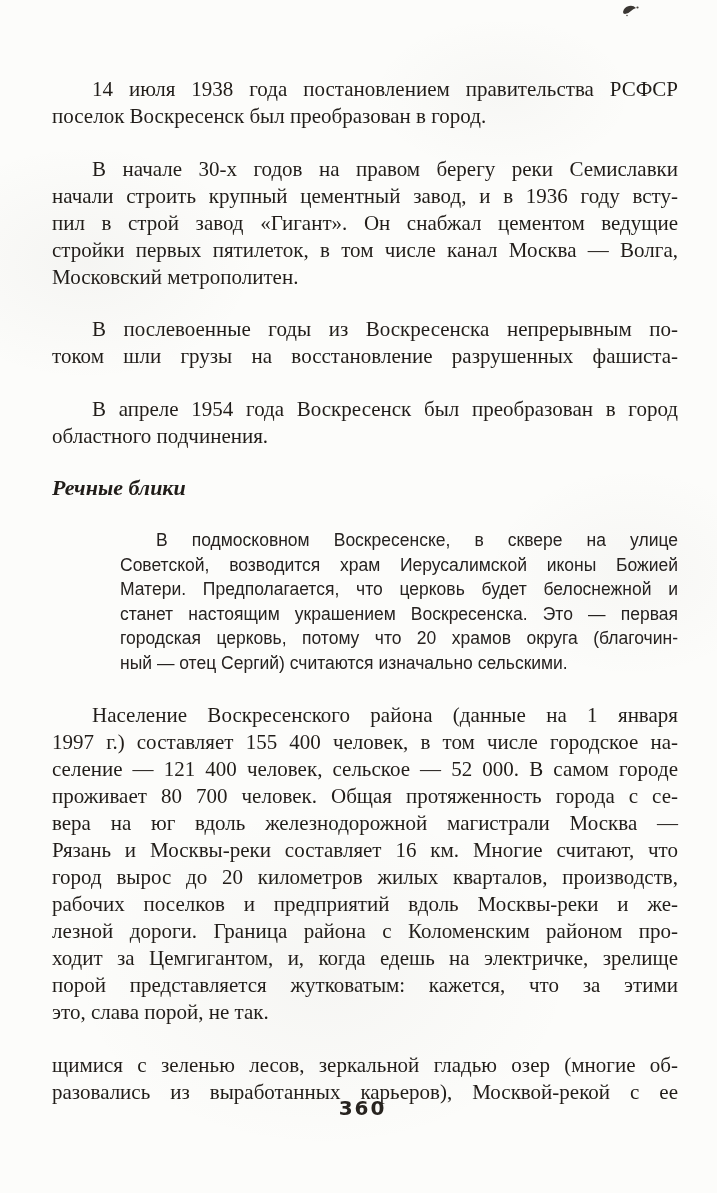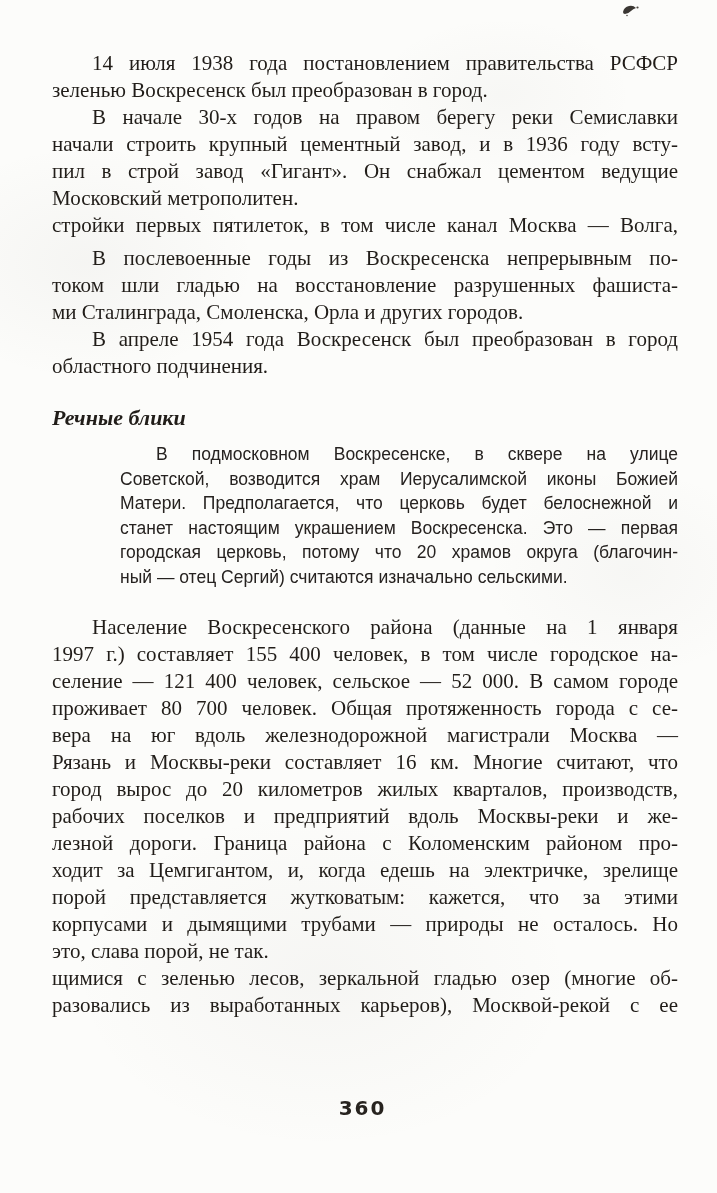--- a/index.html
+++ b/index.html
@@ -23,29 +23,30 @@
   .ink-speck {
     position: absolute; left: 620px; top: 3px;
     width: 22px; height: 15px;
   }
   .text-block {
     position: absolute; left: 52px; top: 50px; width: 626px;
   }
   .para {
     font-size: 21px;
     line-height: 27px;
+    margin-top: 26px;
   }
   .line {
     text-align: justify;
     text-align-last: justify;
   }
   .line.first { text-indent: 40px; }
   .line.last  { text-align-last: left; }
   .para[data-last-justified="true"] .line.last { text-align-last: justify; }
-  .mt18 { margin-top: 6px; }
+  .mt18 { margin-top: 25px; }
   .heading {
     margin: 24px 0 10px 0;
     font-size: 22px;
     line-height: 28px;
     font-weight: bold;
     font-style: italic;
     text-align: left;
   }
   .quote {
     margin-left: 68px;
@@ -75,35 +76,34 @@
   <svg class="ink-speck" viewBox="0 0 22 15" xmlns="http://www.w3.org/2000/svg">
     <path d="M3,9 Q4,4 9,3 Q13,2 16,5 Q13,6 11,8 Q8,11 5,11 Q3,11 3,9 Z" fill="#3b3733"></path>
     <circle cx="17.5" cy="4.5" r="1.1" fill="#4a453f"></circle>
     <circle cx="7" cy="12.5" r="0.8" fill="#55504a"></circle>
   </svg>
 
   <div class="text-block">
 
     <div class="para">
         <div class="line first">14 июля 1938 года постановлением правительства РСФСР</div>
-        <div class="line last">зеленью Воскресенск был преобразован в город.</div>
+        <div class="line last">поселок Воскресенск был преобразован в город.</div>
       </div>
 
     <div class="para">
         <div class="line first">В начале 30-х годов на правом берегу реки Семиславки</div>
         <div class="line">начали строить крупный цементный завод, и в 1936 году всту-</div>
         <div class="line">пил в строй завод «Гигант». Он снабжал цементом ведущие</div>
+        <div class="line">стройки первых пятилеток, в том числе канал Москва — Волга,</div>
         <div class="line last">Московский метрополитен.</div>
-        <div class="line">стройки первых пятилеток, в том числе канал Москва — Волга,</div>
       </div>
 
     <div class="para mt18">
         <div class="line first">В послевоенные годы из Воскресенска непрерывным по-</div>
-        <div class="line">током шли гладью на восстановление разрушенных фашиста-</div>
-        <div class="line last">ми Сталинграда, Смоленска, Орла и других городов.</div>
+        <div class="line">током шли грузы на восстановление разрушенных фашиста-</div>
       </div>
 
     <div class="para">
         <div class="line first">В апреле 1954 года Воскресенск был преобразован в город</div>
         <div class="line last">областного подчинения.</div>
       </div>
 
     <h2 class="heading">Речные блики</h2>
 
     <div class="para quote">
@@ -120,21 +120,20 @@
         <div class="line">1997 г.) составляет 155 400 человек, в том числе городское на-</div>
         <div class="line">селение — 121 400 человек, сельское — 52 000. В самом городе</div>
         <div class="line">проживает 80 700 человек. Общая протяженность города с се-</div>
         <div class="line">вера на юг вдоль железнодорожной магистрали Москва —</div>
         <div class="line">Рязань и Москвы-реки составляет 16 км. Многие считают, что</div>
         <div class="line">город вырос до 20 километров жилых кварталов, производств,</div>
         <div class="line">рабочих поселков и предприятий вдоль Москвы-реки и же-</div>
         <div class="line">лезной дороги. Граница района с Коломенским районом про-</div>
         <div class="line">ходит за Цемгигантом, и, когда едешь на электричке, зрелище</div>
         <div class="line">порой представляется жутковатым: кажется, что за этими</div>
-        <div class="line">корпусами и дымящими трубами — природы не осталось. Но</div>
         <div class="line last">это, слава порой, не так.</div>
       </div>
 
     <div class="para" data-last-justified="true">
         <div class="line">щимися с зеленью лесов, зеркальной гладью озер (многие об-</div>
         <div class="line">разовались из выработанных карьеров), Москвой-рекой с ее</div>
       </div>
 
   </div>
 

